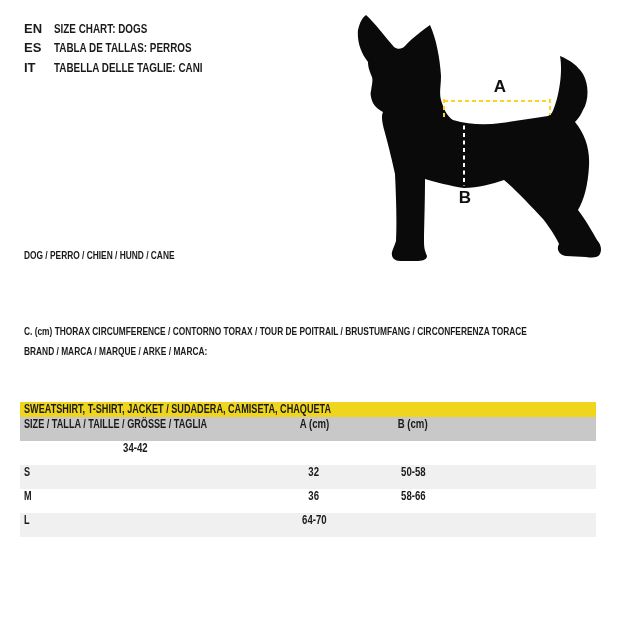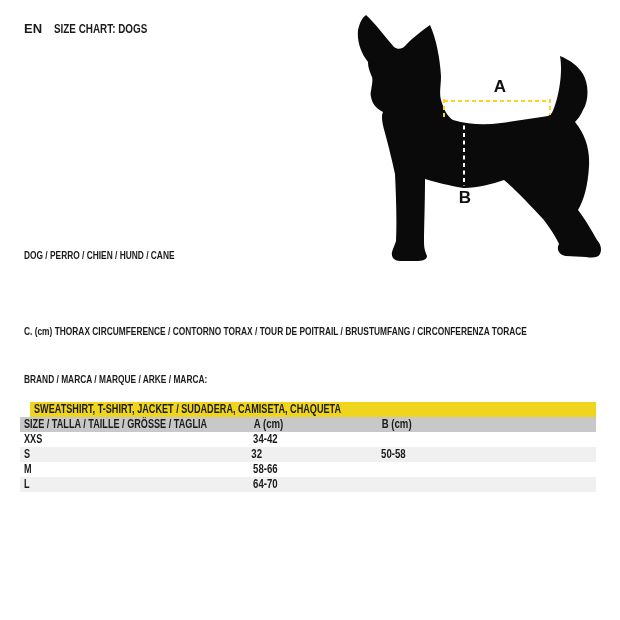--- a/index.html
+++ b/index.html
@@ -34,40 +34,46 @@
     font-size:17px;font-weight:700;color:#111;line-height:18px;
   }
   .label-a{left:491px;top:78px;}
   .label-b{left:456px;top:189px;}
 
   
   .cap{position:absolute;left:24px;font-size:11px;font-weight:700;line-height:14px;white-space:nowrap;}
   .cap-dog{top:248px;}
   .cap-legend-a{top:304px;}
   .cap-legend-c{top:324px;}
-  .cap-brand{top:372px;}
+  .cap-brand{top:344px;}
 
   
   .size-table{position:absolute;left:20px;top:402px;width:576px;}
-  .yellow-head{background:var(--yellow);padding:1px 0 1px 4px;margin-left:10px;}
+  .yellow-head{background:var(--yellow);padding:1px 0 1px 4px;}
   .yellow-head .hl{display:block;font-size:12px;font-weight:700;line-height:13px;}
-  .t-row{display:grid;grid-template-columns:230px 128px 70px 1fr;height:15px;line-height:15px;font-size:12px;font-weight:700;}
+  .t-row{display:grid;grid-template-columns:230px 128px 70px 1fr;height:24px;line-height:15px;font-size:12px;font-weight:700;}
   .t-row .c0{padding-left:4px;text-align:left;overflow:visible;}
-  .t-row .c1,.t-row .c2{}
+  .t-row .c1,.t-row .c2{text-align:center;}
   .t-head{background:var(--header-gray);}
   .t-body .t-row:nth-child(even){background:var(--row-alt);}
 </style>
 </head>
 <body>
 
 <div class="page">
 
   <div class="lang-list">
     <div class="lang-row">
       <span class="lang-code">EN</span><span class="cond">SIZE CHART: DOGS</span>
+    </div>
+    <div class="lang-row">
+      <span class="lang-code">ES</span><span class="cond">TABLA DE TALLAS: PERROS</span>
+    </div>
+    <div class="lang-row">
+      <span class="lang-code">IT</span><span class="cond">TABELLA DELLE TAGLIE: CANI</span>
     </div>
   </div>
 
   <svg class="dog-svg" viewBox="345 5 270 270" xmlns="http://www.w3.org/2000/svg" aria-hidden="true">
     <path class="dog-body" d="
       M366 15
       C374 22 386 38 394 47
       C398 50 402 49 405 46
       C412 38 423 30 430 25
       C436 38 440 58 441 76
@@ -130,32 +136,32 @@
       <span class="hl"><span class="cond">SWEATSHIRT, T-SHIRT, JACKET / SUDADERA, CAMISETA, CHAQUETA</span></span>
     </div>
     <div class="t-row t-head">
       <div class="c0"><span class="cond">SIZE / TALLA / TAILLE / GRÖSSE / TAGLIA</span></div>
       <div class="c1"><span class="cond-c">A (cm)</span></div>
       <div class="c2"><span class="cond-c">B (cm)</span></div>
       <div class="c3"></div>
     </div>
     <div class="t-body">
       <div class="t-row">
-        <div class="c0"><span class="cond">XXS</span></div>
         <div class="c2"><span class="cond-c">34-42</span></div>
         <div class="c3"></div>
       </div>
       <div class="t-row">
         <div class="c0"><span class="cond">S</span></div>
         <div class="c1"><span class="cond-c">32</span></div>
         <div class="c2"><span class="cond-c">50-58</span></div>
         <div class="c3"></div>
       </div>
       <div class="t-row">
         <div class="c0"><span class="cond">M</span></div>
+        <div class="c1"><span class="cond-c">36</span></div>
         <div class="c2"><span class="cond-c">58-66</span></div>
         <div class="c3"></div>
       </div>
       <div class="t-row">
         <div class="c0"><span class="cond">L</span></div>
         <div class="c2"><span class="cond-c">64-70</span></div>
         <div class="c3"></div>
       </div>
     </div>
   </div>

